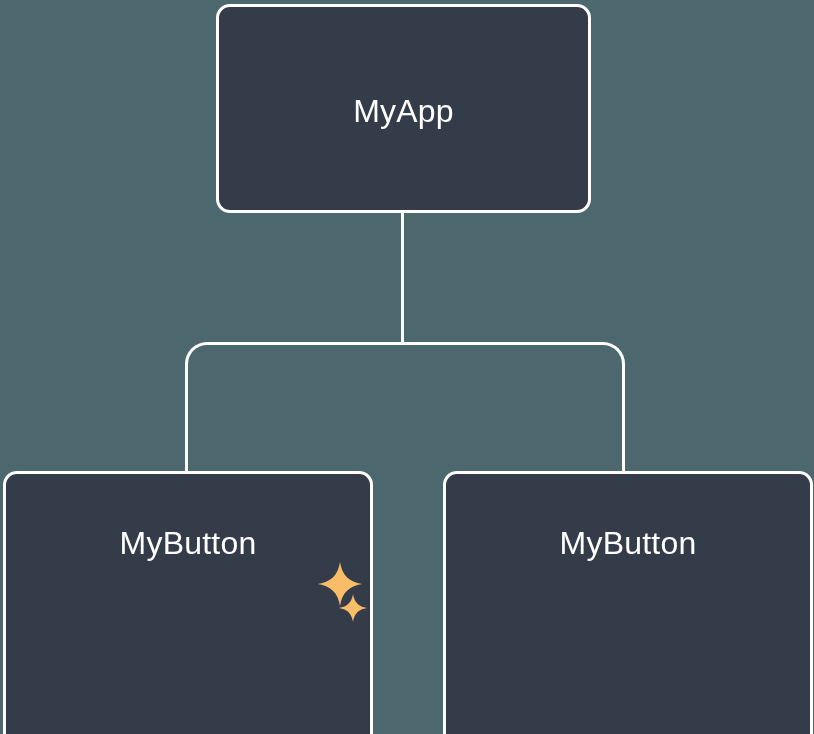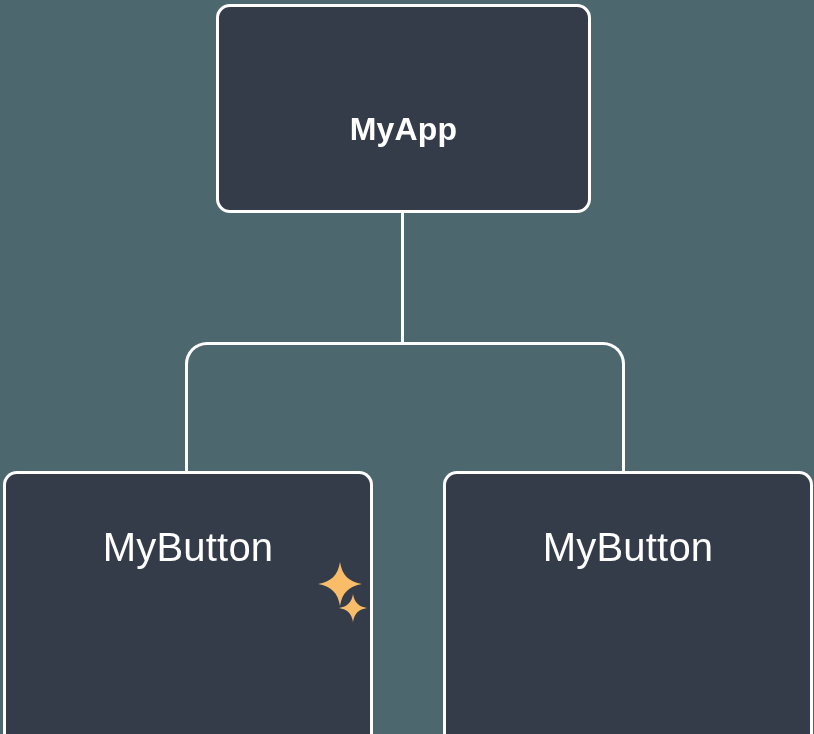--- a/index.html
+++ b/index.html
@@ -27,36 +27,35 @@
     border-radius: 14px;
     box-sizing: border-box;
     z-index: 3;
   }
   .node-title {
     position: absolute;
     left: 0;
     right: 0;
     text-align: center;
     color: #ffffff;
-    font-size: 40px;
+    font-size: 32px;
     font-weight: 400;
     letter-spacing: 0.2px;
     white-space: nowrap;
   }
 
   #node-app {
     left: 216px;
     top: 4px;
     width: 375px;
     height: 209px;
   }
   #node-app .node-title {
-    top: 104px;
+    top: 86px;
     font-size: 32px;
-    font-weight: bold;
   }
 
   #node-btn-left {
     left: 3px;
     top: 471px;
     width: 370px;
     height: 263px;
     border-bottom: none;
     border-bottom-left-radius: 0;
     border-bottom-right-radius: 0;

